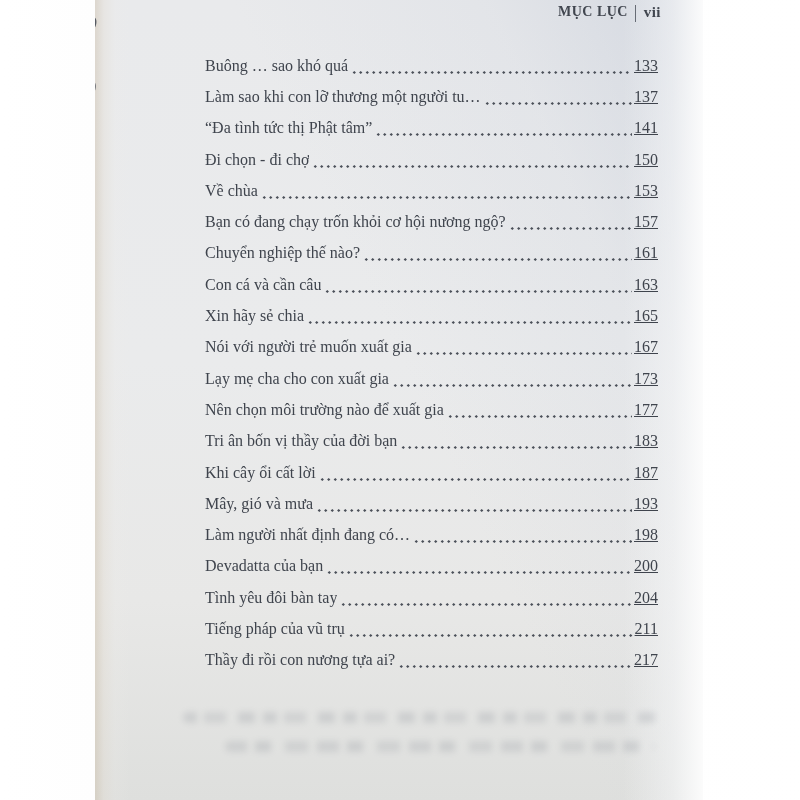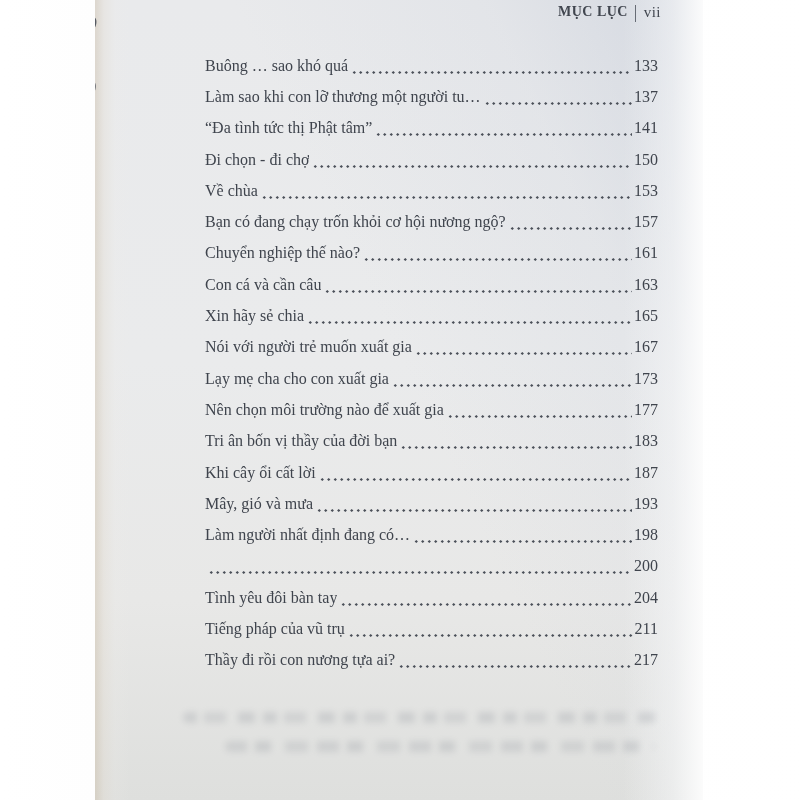--- a/index.html
+++ b/index.html
@@ -51,21 +51,21 @@
   }
   .header .sep {
     font-size: 16px;
     font-weight: 400;
     margin: 0 6px;
     transform: scaleY(1.15);
     color: #4a4f58;
   }
   .header .folio {
     font-size: 15px;
-    font-weight: 400;
+    font-weight: 700;
   }
   .toc {
     position: absolute;
     top: 50px;
     left: 110px;
     right: 45px;
     margin: 0;
     padding: 0;
     list-style: none;
   }
@@ -88,20 +88,21 @@
     align-self: center;
     margin: 13px 2px 0 3px;
     background-image: radial-gradient(circle, #4b5059 1.1px, rgba(0,0,0,0) 1.4px);
     background-size: 6.5px 3px;
     background-repeat: repeat-x;
     background-position: left center;
   }
   .row .page-num {
     white-space: nowrap;
     flex-shrink: 0;
+    text-decoration: underline;
   }
   
   .ghost {
     position: absolute;
     height: 11px;
     border-radius: 5px;
     filter: blur(3px);
     opacity: 0.32;
   }
   .ghost1 {
@@ -231,20 +232,21 @@
     <span class="page-num">193</span>
   </li>
 
   <li class="row">
     <span class="title">Làm người nhất định đang có…</span>
     <span class="dots"></span>
     <span class="page-num">198</span>
   </li>
 
   <li class="row">
+    <span class="title">Devadatta của bạn</span>
     <span class="dots"></span>
     <span class="page-num">200</span>
   </li>
 
   <li class="row">
     <span class="title">Tình yêu đôi bàn tay</span>
     <span class="dots"></span>
     <span class="page-num">204</span>
   </li>
 

